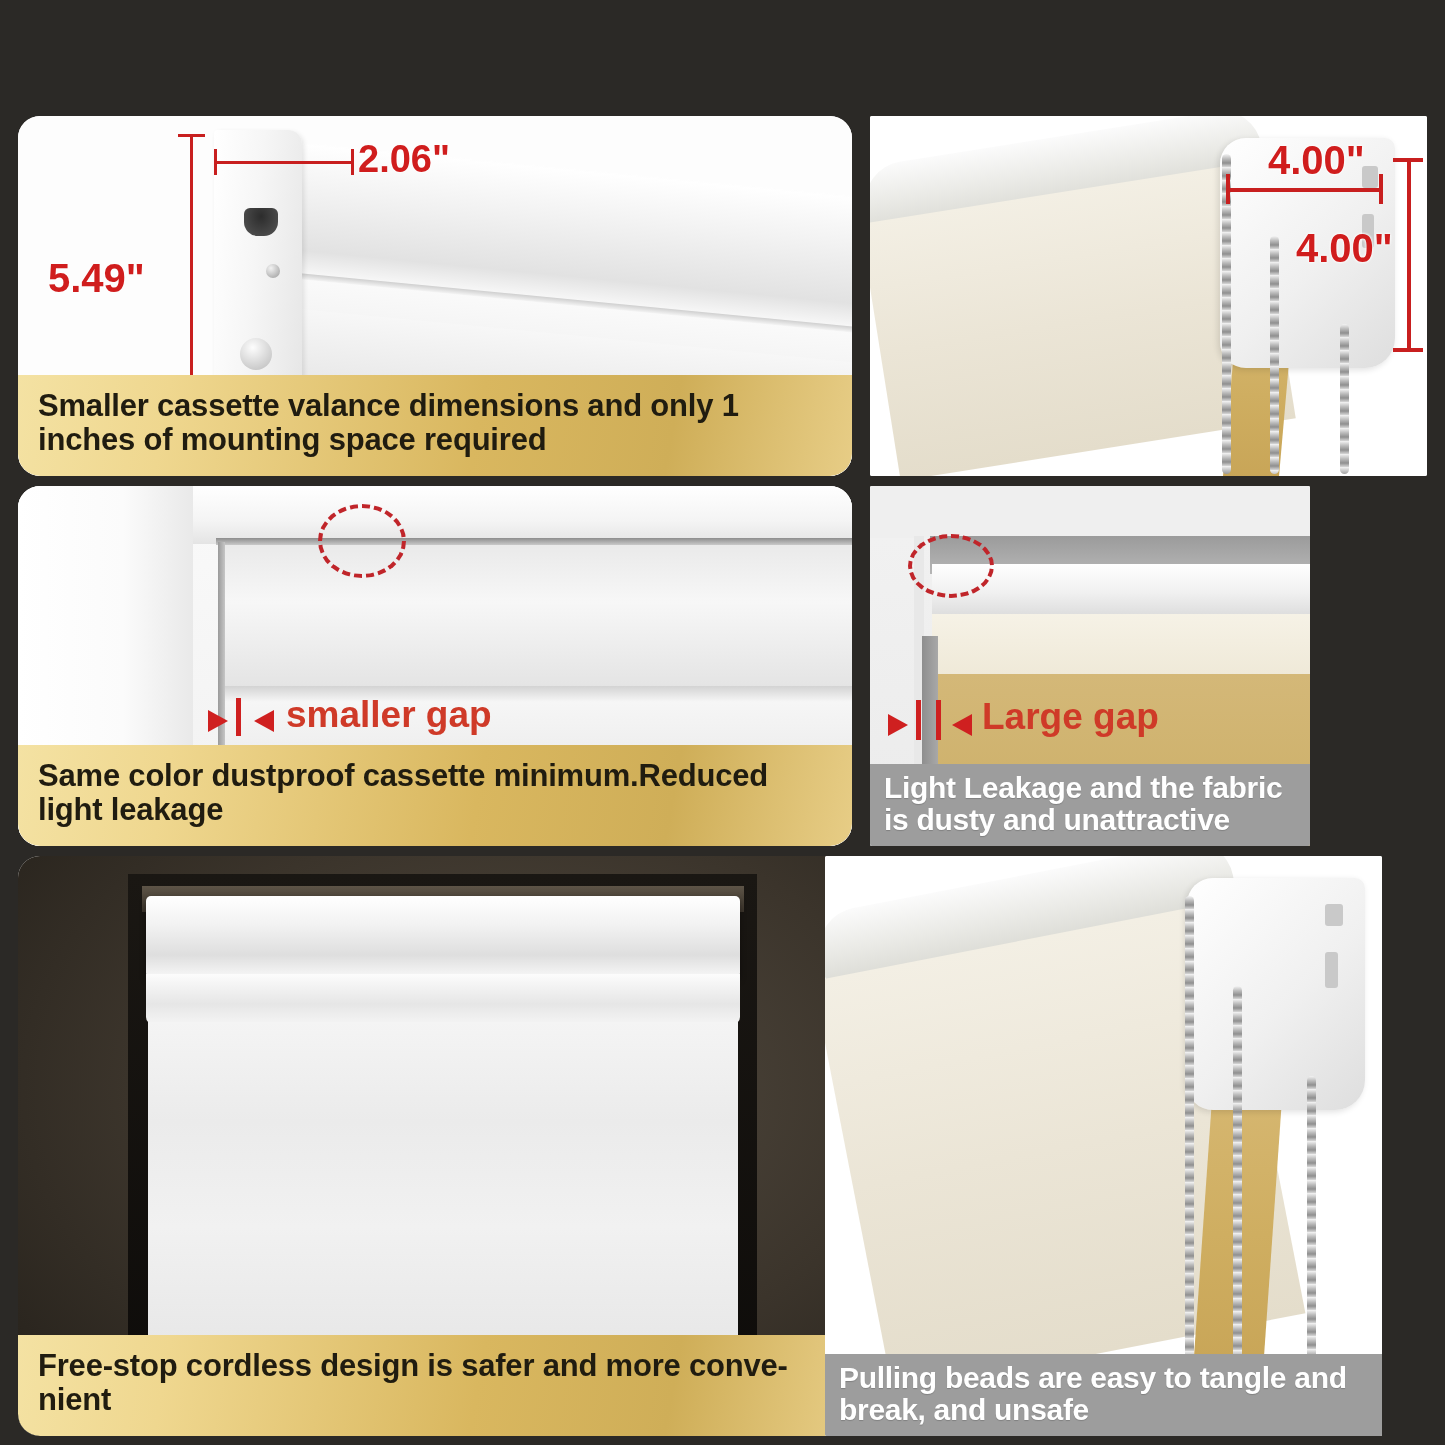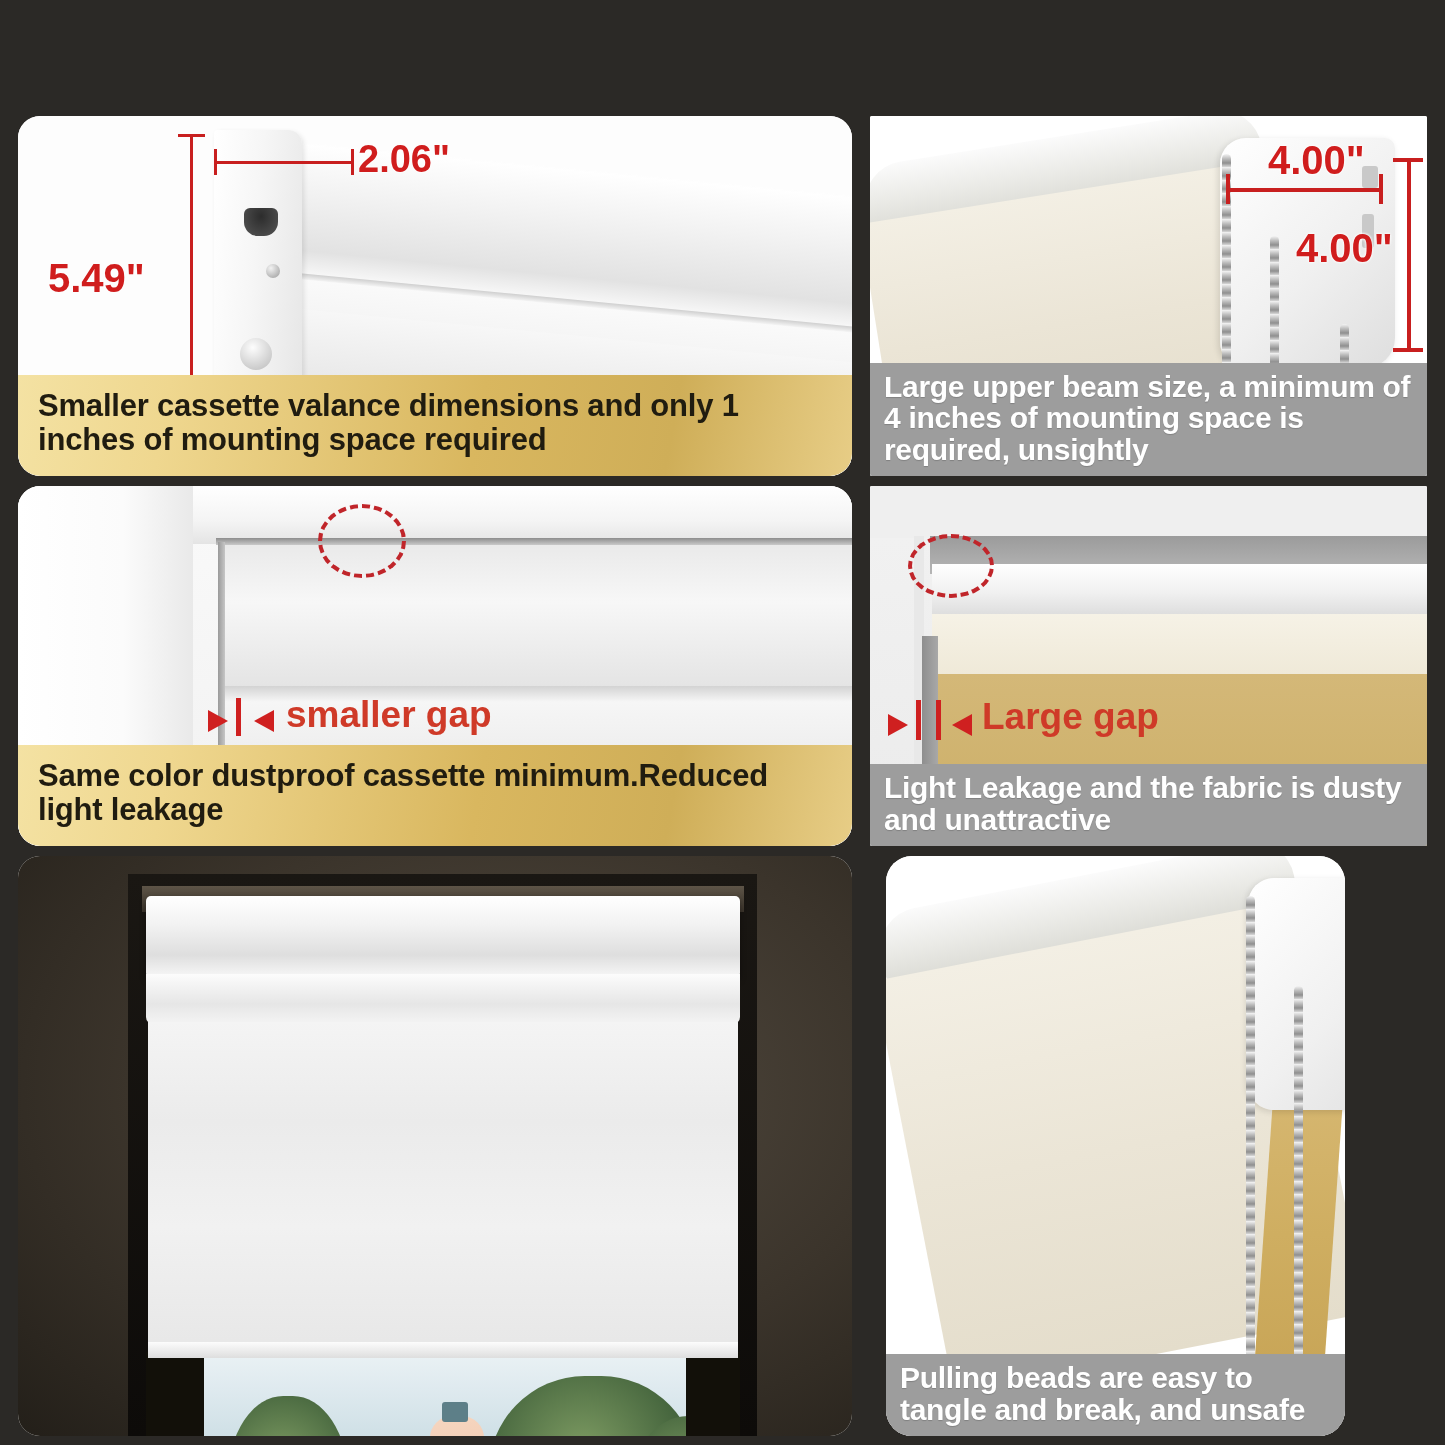--- a/index.html
+++ b/index.html
@@ -205,21 +205,20 @@
         <div class="dim-line" style="left:358px;top:72px;width:155px;height:4px;"></div>
         <div class="dim-line" style="left:356px;top:58px;width:4px;height:30px;"></div>
         <div class="dim-line" style="left:509px;top:58px;width:4px;height:30px;"></div>
         <div class="dim-label" style="left:398px;top:22px;font-size:40px;">4.00"</div>
 
         <div class="dim-line" style="left:537px;top:42px;width:4px;height:194px;"></div>
         <div class="dim-line" style="left:523px;top:42px;width:30px;height:4px;"></div>
         <div class="dim-line" style="left:523px;top:232px;width:30px;height:4px;"></div>
         <div class="dim-label" style="left:426px;top:110px;font-size:40px;">4.00"</div>
       </div>
-      <div class="cap gray">Large upper beam size, a minimum of 4 inches of mounting space is required, unsightly</div>
     </div>
 
     <div class="panel left" style="left:18px;top:378px;width:834px;height:360px;">
       <div class="photo">
         <div class="w-wall"></div>
         <div class="w-casing"></div>
         <div class="w-frame-l"></div>
         <div class="w-shade-top"></div>
         <div class="w-shade-mid"></div>
         <div class="w-shade-bot"></div>
@@ -229,21 +228,21 @@
         <div class="dashed-ellipse" style="left:300px;top:18px;width:80px;height:66px;"></div>
 
         <div class="arrow-r" style="left:190px;top:224px;"></div>
         <div class="tickbar" style="left:218px;top:212px;height:38px;"></div>
         <div class="arrow-l" style="left:236px;top:224px;"></div>
         <div class="gap-label" style="left:268px;top:208px;font-size:37px;">smaller gap</div>
       </div>
       <div class="cap gold">Same color dustproof cassette minimum.Reduced light leakage</div>
     </div>
 
-    <div class="panel right" style="left:870px;top:378px;width:557px;height:360px;">
+    <div class="panel right" style="left:870px;top:378px;width:440px;height:360px;">
       <div class="photo">
         <div class="l-wall"></div>
         <div class="l-top"></div>
         <div class="l-shadow"></div>
         <div class="l-tube"></div>
         <div class="l-cream"></div>
         <div class="l-tan"></div>
         <div class="l-edge"></div>
         <div class="l-gapdark"></div>
 
@@ -275,23 +274,24 @@
         <div class="rm-jamb-l"></div>
         <div class="rm-jamb-r"></div>
 
         <div class="rm-sill"></div>
         <div class="rm-cassette"></div>
         <div class="rm-cassette2"></div>
         <div class="rm-fabric"></div>
         <div class="rm-hembar"></div>
         <div class="logo-tag" style="left:412px;top:489px;"></div>
       </div>
-    </div>
-
-    <div class="panel right" style="left:886px;top:748px;width:459px;height:580px;border-radius:26px;">
+      <div class="cap gold">Free-stop cordless design is safer and more conve-nient</div>
+    </div>
+
+    <div class="panel right" style="left:825px;top:748px;width:557px;height:580px;">
       <div class="photo">
         <div class="r-bg"></div>
         <div class="r-tube" style="left:-12px;top:60px;width:420px;height:98px;transform:rotate(-11deg);transform-origin:left top;"></div>
         <div class="r-fabric" style="left:-12px;top:125px;width:420px;height:420px;transform:rotate(-11deg);transform-origin:left top;"></div>
         <div class="r-fabric-gold" style="left:380px;top:168px;width:70px;height:350px;transform:skewX(-4deg);"></div>
         <div class="r-bracket" style="left:362px;top:22px;width:178px;height:232px;"></div>
         <div class="r-bracket-slot" style="left:500px;top:48px;width:18px;height:22px;"></div>
         <div class="r-bracket-slot" style="left:500px;top:96px;width:13px;height:36px;"></div>
         <div class="r-chain" style="left:360px;top:40px;height:475px;"></div>
         <div class="r-chain" style="left:408px;top:130px;height:385px;"></div>

